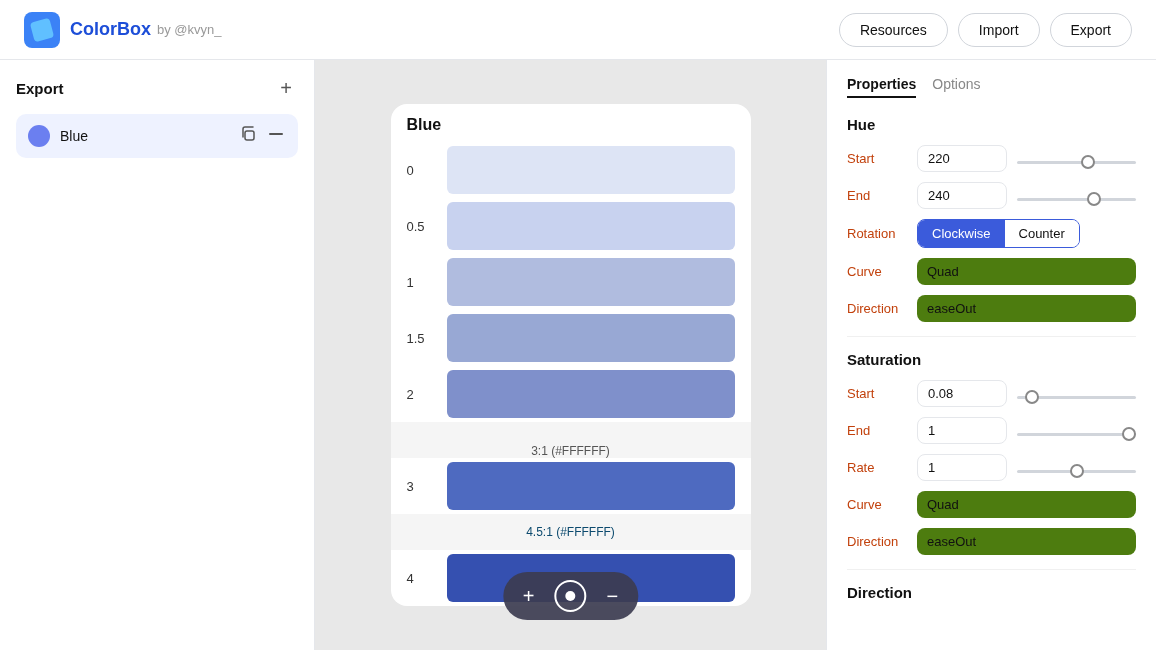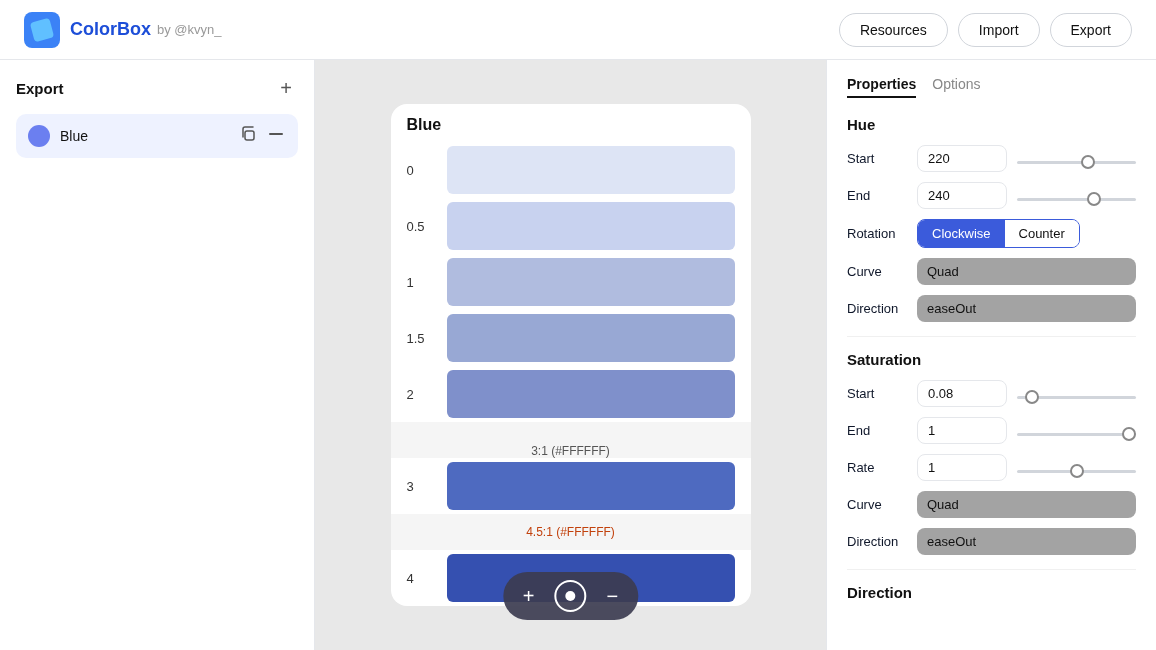--- a/index.html
+++ b/index.html
@@ -46,31 +46,31 @@
     
     .props-panel { width: 330px; background: #fff; border-left: 1px solid #e5e7eb; padding: 16px 20px; overflow-y: auto; flex-shrink: 0; }
     .props-tabs { display: flex; gap: 16px; margin-bottom: 18px; }
     .props-tab { font-size: 14px; font-weight: 600; cursor: pointer; padding-bottom: 4px; color: #111; }
     .props-tab.active { border-bottom: 2px solid #111; }
     .props-tab.inactive { color: #888; font-weight: 400; border-bottom: none; }
 
     .section-title { font-size: 15px; font-weight: 700; color: #111; margin-bottom: 12px; margin-top: 4px; }
 
     .prop-row { display: flex; align-items: center; margin-bottom: 10px; }
-    .prop-label { font-size: 13px; color: #0f172a; width: 70px; flex-shrink: 0; }
+    .prop-label { font-size: 13px; color: #c2410c; width: 70px; flex-shrink: 0; }
     .prop-input { width: 90px; border: 1.5px solid #e5e7eb; border-radius: 8px; padding: 5px 10px; font-size: 13px; color: #111; background: #fff; }
     .prop-slider-wrap { flex: 1; margin-left: 10px; position: relative; }
     .prop-slider { width: 100%; appearance: none; height: 3px; border-radius: 2px; background: #d1d5db; outline: none; }
     .prop-slider::-webkit-slider-thumb { appearance: none; width: 14px; height: 14px; border-radius: 50%; background: #fff; border: 2px solid #888; cursor: pointer; }
 
     .rotation-group { display: flex; border: 1.5px solid #3b5bdb; border-radius: 8px; overflow: hidden; align-items: center; }
     .rotation-btn { padding: 6px 14px; font-size: 13px; cursor: pointer; background: #fff; border: none; color: #111; }
     .rotation-btn.active { background: #3b5bdb; color: #fff; }
 
-    .prop-select { width: 100%; border: none; border-radius: 8px; padding: 6px 10px; font-size: 13px; color: #111; background: #a3a3a3; appearance: none; cursor: pointer; }
+    .prop-select { width: 100%; border: none; border-radius: 8px; padding: 6px 10px; font-size: 13px; color: #111; background: #4d7c0f; appearance: none; cursor: pointer; }
 
     .section-divider { height: 1px; background: #f0f0f0; margin: 14px 0; }
   </style>
 </head>
 <body>
 
 <div class="header">
   <div class="logo-icon">
     <div class="logo-inner"></div>
   </div>
@@ -141,21 +141,21 @@
         <div style="background:#f5f5f5; display:flex; align-items:flex-end; justify-content:center; height:36px;">
           <span style="font-size:12px;color:#555;font-weight:500;">3:1 (#FFFFFF)</span>
         </div>
 
         <div class="swatch-row">
           <span class="swatch-label">3</span>
           <div class="swatch-bar" style="background:#4e6ac0;"></div>
         </div>
 
         <div style="background:#f5f5f5; display:flex; align-items:center; justify-content:center; height:36px;">
-          <span style="font-size:12px;color:#c2410c;font-weight:500;">4.5:1 (#FFFFFF)</span>
+          <span style="font-size:12px;color:#0c4a6e;font-weight:500;">4.5:1 (#FFFFFF)</span>
         </div>
 
         <div class="swatch-row">
           <span class="swatch-label">4</span>
           <div class="swatch-bar" style="background:#3550b0;"></div>
         </div>
       </div>
     </div>
 
     <div class="canvas-toolbar">

